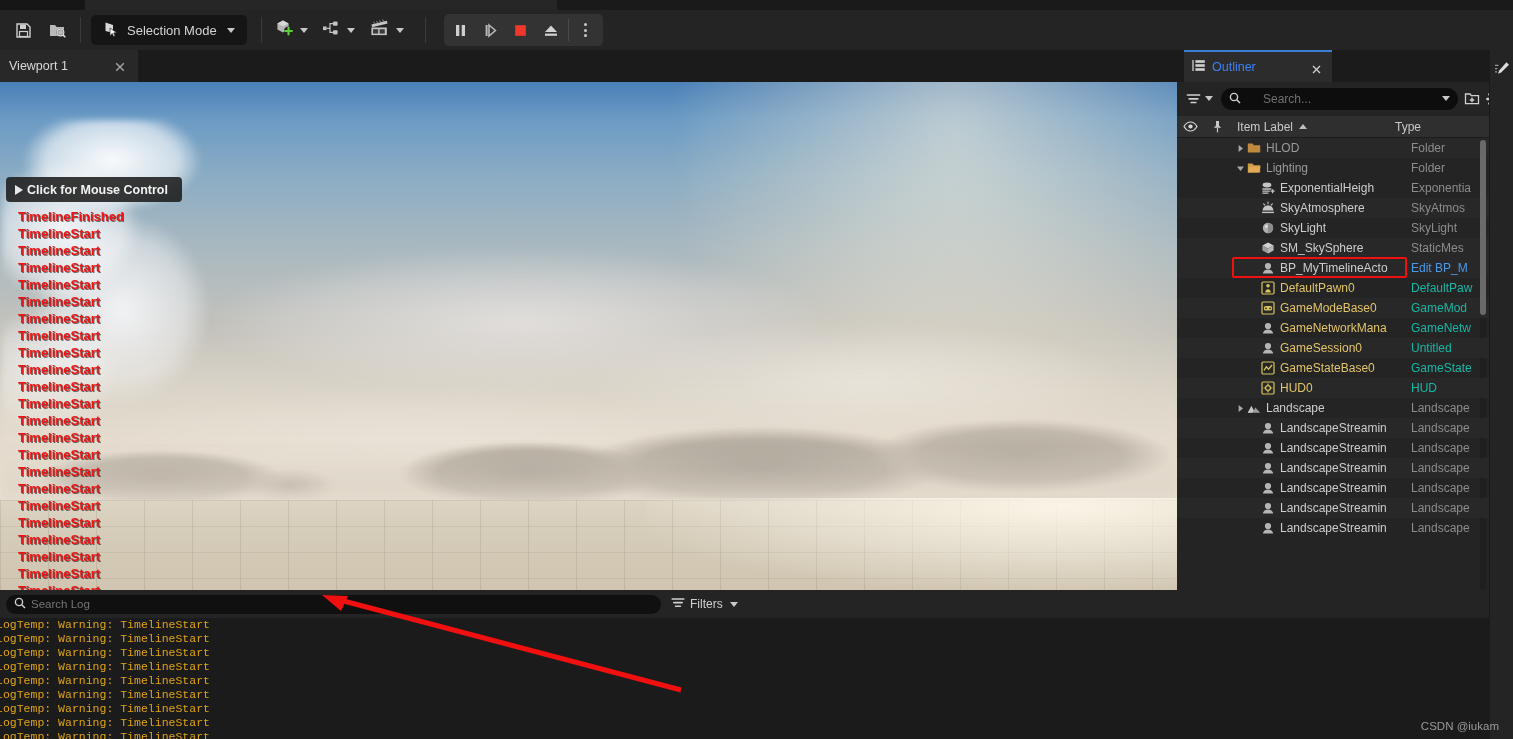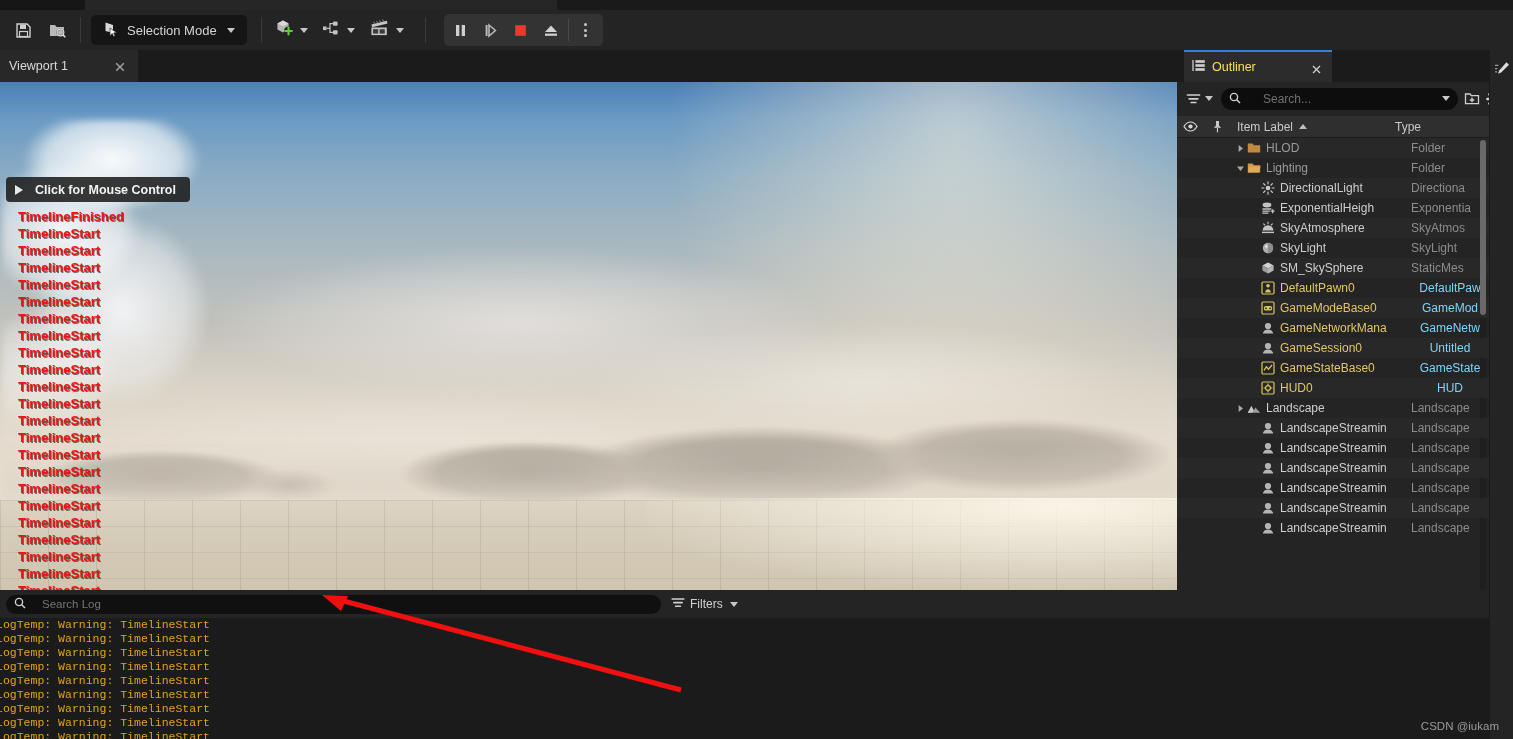--- a/index.html
+++ b/index.html
@@ -132,21 +132,21 @@
       repeating-linear-gradient(to bottom, rgba(120,112,98,.18) 0 1px, rgba(0,0,0,0) 1px 26px);
     opacity:.75;
   }
   .ground-sun{
     position:absolute; right:0; bottom:0; width:45%; height:92px;
     background:radial-gradient(ellipse at 78% 10%, rgba(255,250,236,.85) 0%, rgba(255,250,240,.35) 45%, rgba(255,250,240,0) 75%);
   }
 
   .mouse-hint{
     position:absolute; left:6px; top:95px; height:25px;
-    display:flex; align-items:center; gap:12px; padding:0 14px 0 9px;
+    display:flex; align-items:center; gap:4px; padding:0 14px 0 9px;
     background:rgba(28,28,28,.88); border-radius:4px; cursor:pointer;
   }
   .mouse-hint .tri{ width:0;height:0;border-top:5.5px solid transparent;border-bottom:5.5px solid transparent;border-left:8px solid #e8e8e8;}
   .mouse-hint .txt{ color:#f2f2f2; font-size:12.5px; font-weight:bold;}
 
   .vp-msgs{ position:absolute; left:18px; top:126px; width:250px; }
   .vp-msgs .m{
     color:#f01414; font-size:13px; line-height:17px; font-weight:bold;
     text-shadow:1px 1px 0 rgba(0,0,0,.55);
     white-space:nowrap;
@@ -155,21 +155,21 @@
   
   .outliner{
     position:absolute; left:1177px; top:50px; width:312px; height:540px; background:#242424;
   }
   .ol-tabbar{ position:absolute; left:0;top:0;width:312px;height:32px; background:#1b1b1b;}
   .ol-tab{
     position:absolute; left:7px; top:0; width:148px; height:32px; background:#2c2c2c;
     border-top:2px solid #3a7fd5;
     display:flex; align-items:center; padding-left:8px; cursor:pointer;
   }
-  .ol-tab .lbl{ color:#fde047; font-size:12.5px; margin-left:6px;}
+  .ol-tab .lbl{ color:#3b82f6; font-size:12.5px; margin-left:6px;}
   .ol-tab .x{ position:absolute; right:10px; top:9px; }
 
   .ol-search-row{
     position:absolute; left:0; top:32px; width:312px; height:33px;
     display:flex; align-items:center; gap:6px; padding:0 7px; background:#242424;
   }
   .filter-btn{ display:flex;align-items:center;gap:2px; cursor:pointer; padding:2px;}
   .searchbox{
     flex:1; height:22px; background:#0d0d0d; border-radius:11px;
     display:flex; align-items:center; gap:22px; padding:0 8px; cursor:text;
@@ -205,21 +205,21 @@
   }
   .ol-row .ri{ width:16px; display:flex;align-items:center;justify-content:center; flex:0 0 16px; margin-right:4px;}
   .ol-row .name{
     flex:1; color:#cdcdcd; white-space:nowrap; overflow:hidden;
   }
   .ol-row .type{
     width:78px; color:#8c8c8c; white-space:nowrap; overflow:hidden; flex:0 0 78px;
   }
   .ol-row.dim .name{ color:#9a9a9a; }
   .ol-row.yellow .name{ color:#e2c56a; }
-  .ol-row.yellow .type{ color:#7dd3fc;text-align:center; }
+  .ol-row.yellow .type{ color:#14b8a6; }
   .ol-row.selected{ }
   .sel-box{
     position:absolute; left:55px; top:-1px; width:175px; height:21px;
     border:2px solid #f01010; border-radius:2px; pointer-events:none;
   }
   .editlink{ color:#4a9ae8; text-decoration:none; border-bottom:1px dotted #4a9ae8; white-space:nowrap;}
 
   .ol-scroll{
     position:absolute; right:3px; top:90px; width:6px; height:175px;
     background:#6a6a6a; border-radius:3px;
@@ -237,21 +237,21 @@
     display:flex;align-items:center;justify-content:center;cursor:pointer;}
 
   
   .logpanel{ position:absolute; left:0; top:590px; width:1489px; height:149px; background:#1b1b1b; }
   .log-searchrow{
     position:absolute; left:0; top:0; width:1489px; height:28px;
     display:flex; align-items:center; gap:10px; padding:0 6px; background:#242424;
   }
   .log-search{
     flex:1; max-width:655px; height:19px; background:#101010; border-radius:10px;
-    display:flex;align-items:center; gap:16px; padding:0 8px; cursor:text;
+    display:flex;align-items:center; gap:5px; padding:0 8px; cursor:text;
   }
   .log-search input{
     flex:1;background:transparent;border:none;outline:none;color:#ccc;font-size:11.5px;
     font-family:"Liberation Sans",sans-serif;
   }
   .log-search input::placeholder{color:#757575;}
   .filters-btn{ display:flex;align-items:center;gap:5px;cursor:pointer;color:#d0d0d0;font-size:12px;}
 
   .log-lines{
     position:absolute; left:0; top:28px; width:1489px; height:121px; overflow:hidden;
@@ -540,34 +540,20 @@
           </div>
           <div class="ri">
             <svg width="14" height="12" viewBox="0 0 14 12">
               <path d="M.8 1.6h4.8l1.2 1.7h6.4v7.1H.8Z" fill="#cf9a46"></path>
               <path d="M2.6 4.6h11L11.6 10.4H.8Z" fill="#e0ab54"></path>
             </svg>
           </div>
           <div class="name">Lighting</div>
           <div class="type">Folder</div>
         </div>
-        <div class="ol-row alt">
-          <div class="indent" style="width: 72px;"></div>
-          <div class="arrow"></div>
-          <div class="ri">
-            <svg width="14" height="14" viewBox="0 0 14 14">
-              <circle cx="7" cy="7" r="2.3" fill="#c9c9c9"></circle>
-              <g stroke="#c9c9c9" stroke-width="1.2" stroke-linecap="round">
-                <path d="M7 .8v2M7 11.2v2M.8 7h2M11.2 7h2M2.6 2.6l1.4 1.4M10 10l1.4 1.4M11.4 2.6L10 4M4 10l-1.4 1.4"></path>
-              </g>
-            </svg>
-          </div>
-          <div class="name">DirectionalLight</div>
-          <div class="type">Directiona</div>
-        </div>
         <div class="ol-row">
           <div class="indent" style="width: 72px;"></div>
           <div class="arrow"></div>
           <div class="ri">
             <svg width="14" height="14" viewBox="0 0 14 14">
               <ellipse cx="6" cy="4" rx="4.4" ry="2.4" fill="#c4c4c4"></ellipse>
               <path d="M1.4 8h9M1.4 10.2h7.4M1.4 12.2h6" stroke="#c4c4c4" stroke-width="1.3"></path>
               <path d="M11.6 8.2v4M9.6 10.2h4" stroke="#c4c4c4" stroke-width="1.3"></path>
             </svg>
           </div>
@@ -607,20 +593,33 @@
           <div class="arrow"></div>
           <div class="ri">
             <svg width="14" height="14" viewBox="0 0 14 14">
               <path d="M7 1.4 12.6 4.4 7 7.4 1.4 4.4Z" fill="#d2d2d2"></path>
               <path d="M1.4 4.4 7 7.4v5.2L1.4 9.6Z" fill="#9c9c9c"></path>
               <path d="M12.6 4.4 7 7.4v5.2l5.6-3Z" fill="#b6b6b6"></path>
             </svg>
           </div>
           <div class="name">SM_SkySphere</div>
           <div class="type">StaticMes</div>
+        </div>
+        <div class="ol-row alt selected">
+          <div class="indent" style="width: 72px;"></div>
+          <div class="arrow"></div>
+          <div class="ri">
+            <svg width="14" height="14" viewBox="0 0 14 14">
+              <circle cx="7" cy="5" r="3.1" fill="#b5b5b5"></circle>
+              <path d="M1.8 12.6c.4-2.7 2.5-4.2 5.2-4.2s4.8 1.5 5.2 4.2Z" fill="#b5b5b5"></path>
+            </svg>
+          </div>
+          <div class="name">BP_MyTimelineActo</div>
+          <div class="type"><span class="editlink">Edit BP_M</span></div>
+          <div class="sel-box"></div>
         </div>
         <div class="ol-row yellow">
           <div class="indent" style="width: 72px;"></div>
           <div class="arrow"></div>
           <div class="ri">
             <svg width="14" height="14" viewBox="0 0 14 14">
               <rect x="1" y="1" width="12" height="12" rx="1.2" fill="none" stroke="#d8c45e" stroke-width="1.2"></rect>
               <circle cx="7" cy="4.8" r="1.8" fill="#d8c45e"></circle>
               <path d="M4.2 11.4c.2-2 1.3-3.1 2.8-3.1s2.6 1.1 2.8 3.1Z" fill="#d8c45e"></path>
             </svg>

